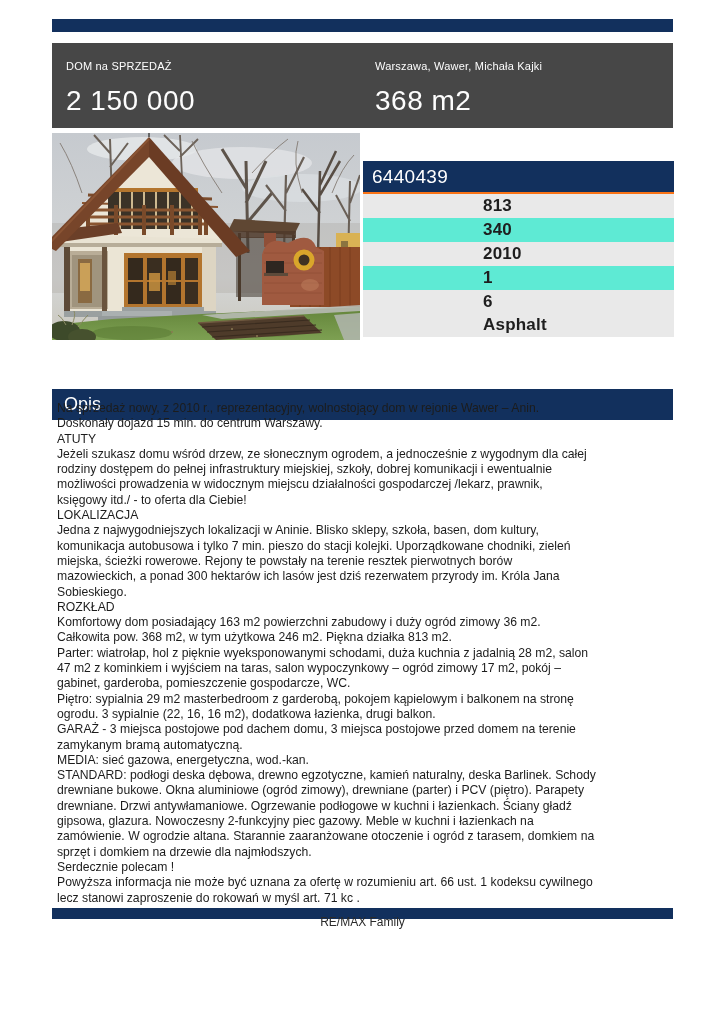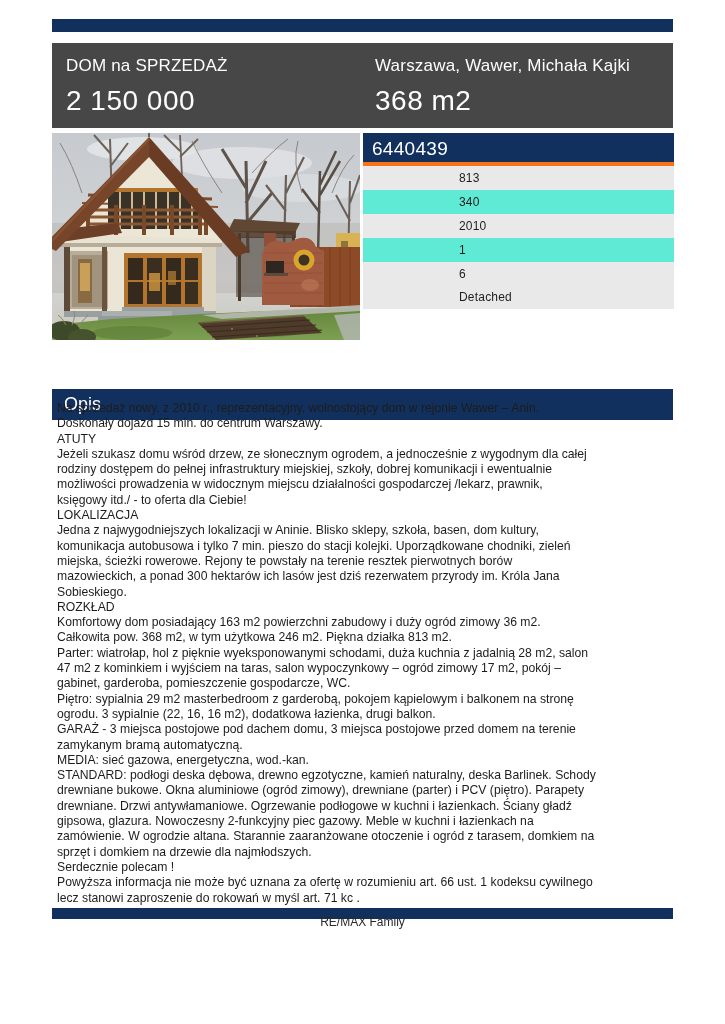--- a/index.html
+++ b/index.html
@@ -8,31 +8,31 @@
   .page { position:relative; width:725px; height:1024px; background:#ffffff; overflow:hidden; }
 
   .navy-bar { position:absolute; background:#12305d; }
   .topbar    { left:52px; top:19px;  width:621px; height:13px; }
   .bottombar { left:52px; top:908px; width:621px; height:11px; }
 
   .header { position:absolute; left:52px; top:43px; width:621px; height:85px; background:#474747; color:#fdfdfd; }
   .h-col { position:absolute; top:13px; }
   .h-col.left  { left:14px; }
   .h-col.right { left:323px; }
-  .h-label { font-size:17px; letter-spacing:0.2px; line-height:20px; }
+  .h-label { font-size:11px; letter-spacing:0.2px; line-height:20px; }
   .h-big   { font-size:28px; font-weight:400; letter-spacing:0.5px; line-height:46px; margin-top:2px; }
 
   .photo { position:absolute; left:52px; top:133px; width:308px; height:207px; overflow:hidden; }
   .photo svg { display:block; }
 
   .panel { position:absolute; left:363px; top:133px; width:311px; }
-  .panel-id { height:33px; background:#12305d; color:#ffffff; font-size:19px; line-height:32px; padding-left:9px; letter-spacing:0.3px; border-bottom:4px solid #f97316; }
+  .panel-id { height:33px; background:#12305d; color:#ffffff; font-size:19px; line-height:32px; padding-left:9px; letter-spacing:0.3px; border-bottom:2px solid #f97316;margin-top:28px; }
   .drow { height:23.9px; background:#e9e9e9; display:flex; align-items:center; }
   .drow.alt { background:#5eead4; }
-  .drow span { display:block; padding-left:96px; font-size:12px; font-weight:normal; color:#1e1e1e; letter-spacing:0.2px; }
+  .drow span { display:block; padding-left:120px; font-size:17px; font-weight:bold; color:#1e1e1e; letter-spacing:0.2px; }
 
   .section-bar { position:absolute; left:52px; top:361px; width:621px; height:31px; background:#12305d; color:#ffffff; font-size:18px; line-height:30px; padding-left:12px;margin-top:28px; }
 
   .desc { position:absolute; left:57px; top:401px; width:612px; font-size:12.2px; line-height:15.3px; color:#1c1c1c; white-space:pre-line; }
 
   .footer { position:absolute; left:52px; top:915px; width:621px; text-align:center; font-size:12px; color:#2a2a2a; }
 </style>
 </head>
 <body>
 
@@ -193,21 +193,21 @@
         <div class="drow">
           <span>2010</span>
         </div>
         <div class="drow alt">
           <span>1</span>
         </div>
         <div class="drow">
           <span>6</span>
         </div>
         <div class="drow">
-          <span>Detached</span>
+          <span>Asphalt</span>
         </div>
       </div>
   </aside>
 
   <div class="section-bar">
     <span>Opis</span>
   </div>
 
   <div class="desc">Na sprzedaż nowy, z 2010 r., reprezentacyjny, wolnostojący dom w rejonie Wawer – Anin.
 Doskonały dojazd 15 min. do centrum Warszawy.

